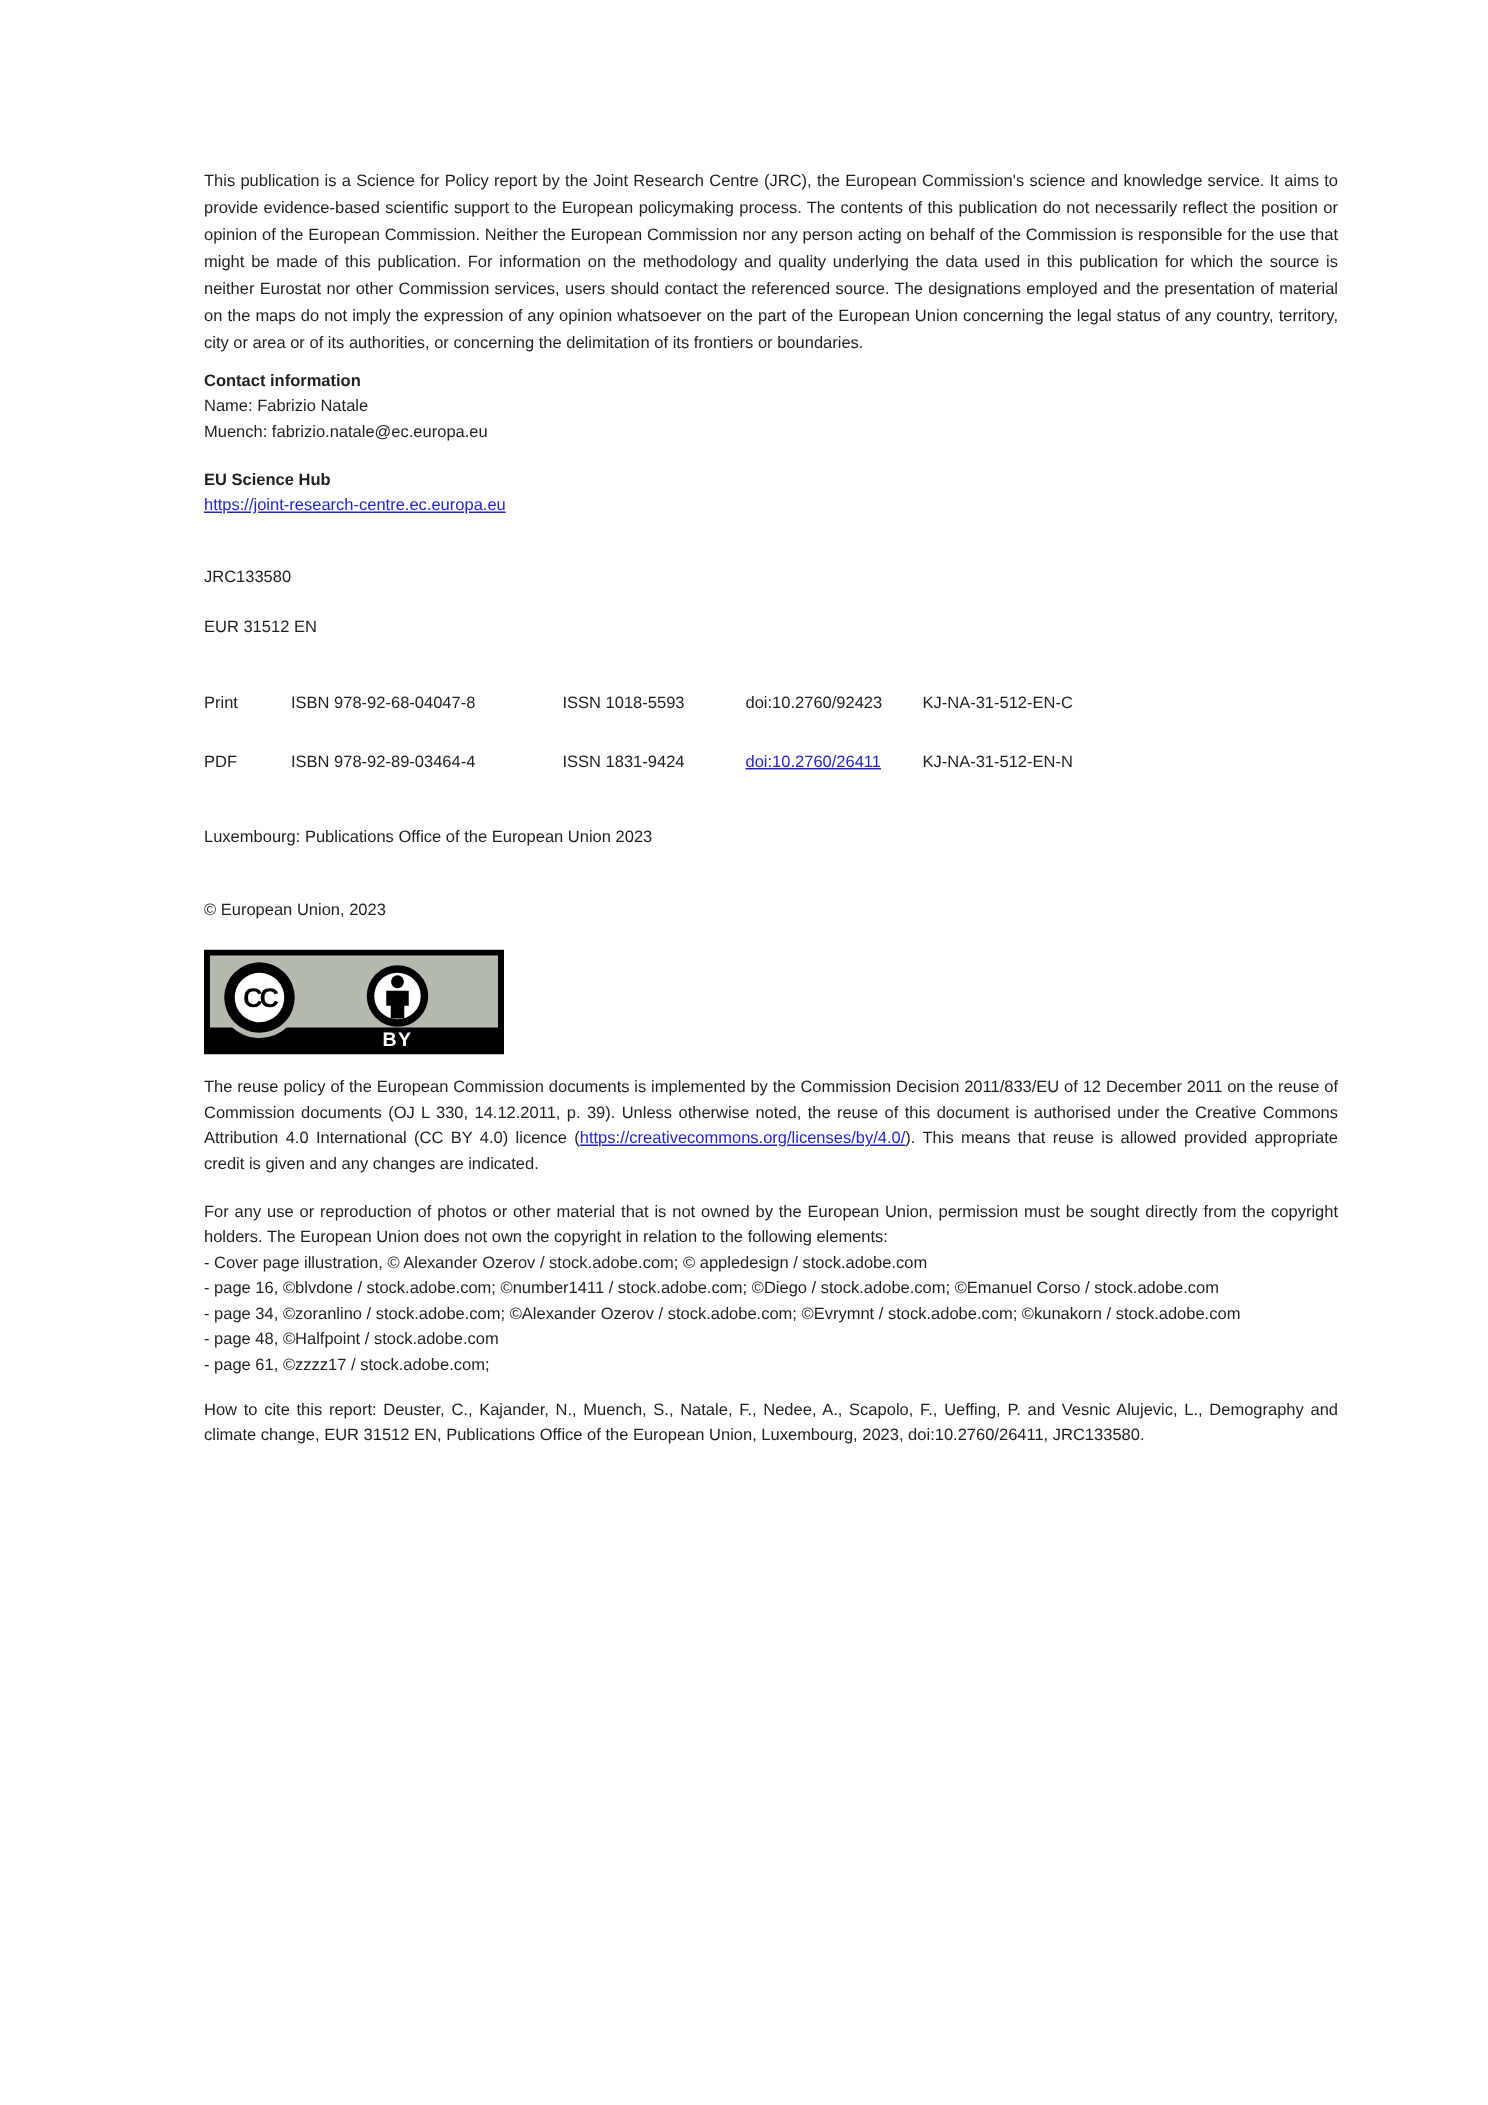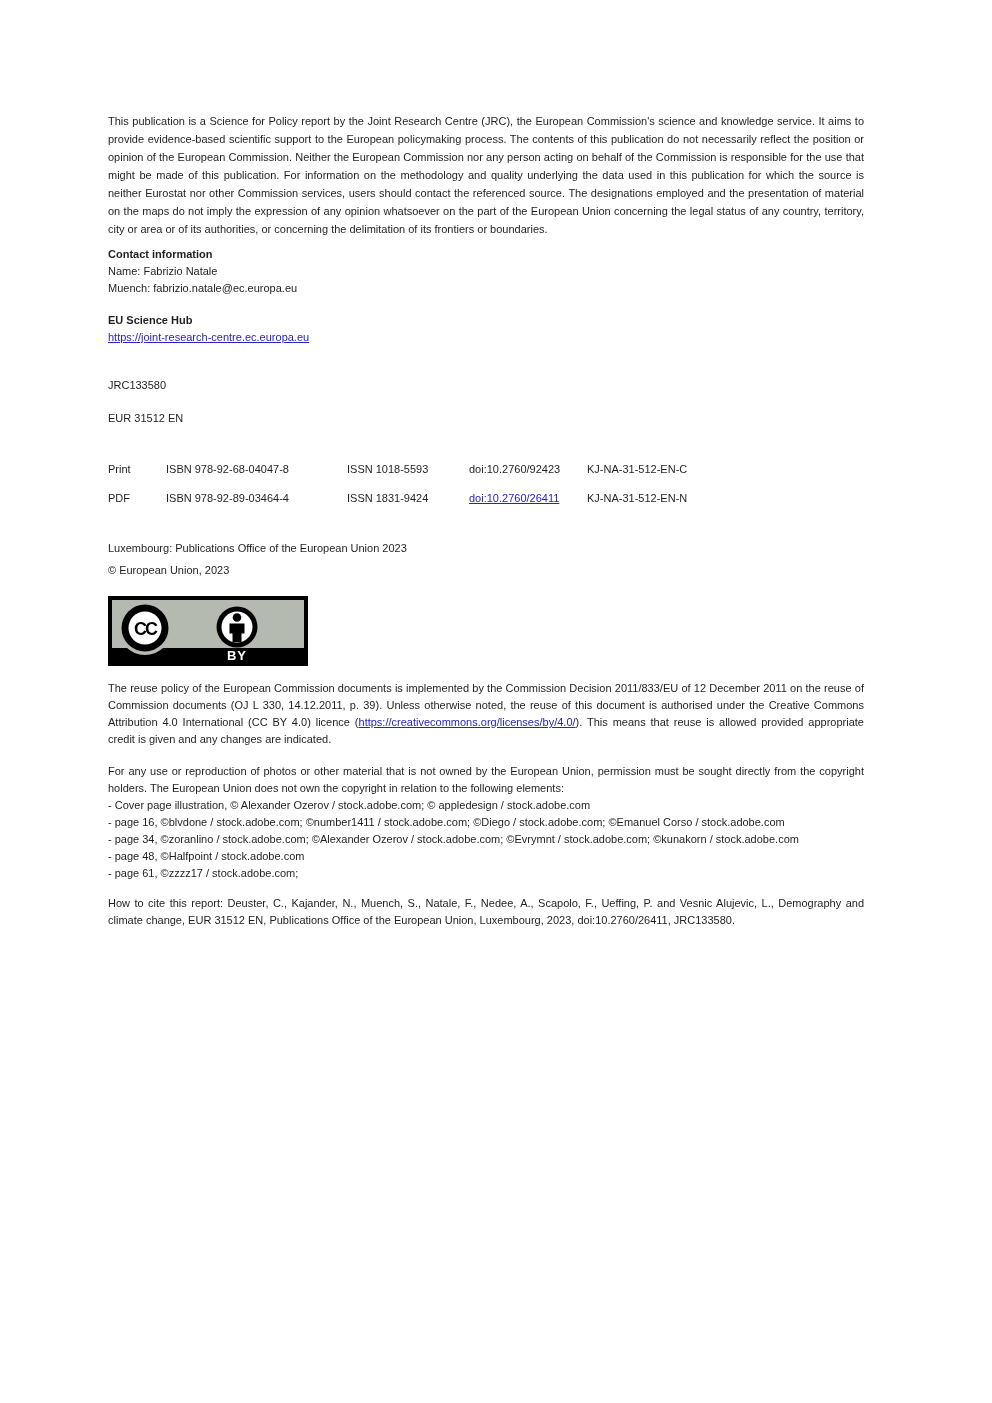--- a/index.html
+++ b/index.html
@@ -6,41 +6,41 @@
   html, body { background: #ffffff; }
   body {
     width: 992px; height: 1403px;
     position: relative;
     font-family: "Liberation Sans", sans-serif;
     color: #1f1f1f;
     overflow: hidden;
   }
   .content {
     position: absolute;
-    left: 108px; top: 112px;
+    left: 136px; top: 112px;
     width: 756px;
     font-size: 11px;
     line-height: 17px;
   }
   .para { text-align: justify; }
   .disclaimer { line-height: 18px; }
   .heading { font-weight: bold; }
   .link { color: #2525c4; text-decoration: underline; cursor: pointer; }
   .contact-block { margin-top: 8px; }
   .hub-block { margin-top: 15px; }
   .jrc-number { margin-top: 31px; }
   .eur-number { margin-top: 16px; }
   .cat-table {
     margin-top: 34px;
     display: grid;
     grid-template-columns: 58px 181px 122px 118px auto;
-    row-gap: 12px;
+    row-gap: 22px;
   }
   .publisher-line { margin-top: 33px; }
-  .copyright-line { margin-top: 5px; }
+  .copyright-line { margin-top: 32px; }
   .badge-wrap { margin-top: 17px; width: 200px; height: 70px; }
   .badge-wrap svg { display: block; }
   .reuse-para { margin-top: 14px; }
   .credits-block { margin-top: 15px; }
   .citation-para { margin-top: 13px; }
 </style>
 </head>
 <body>
 
 <div class="content">

